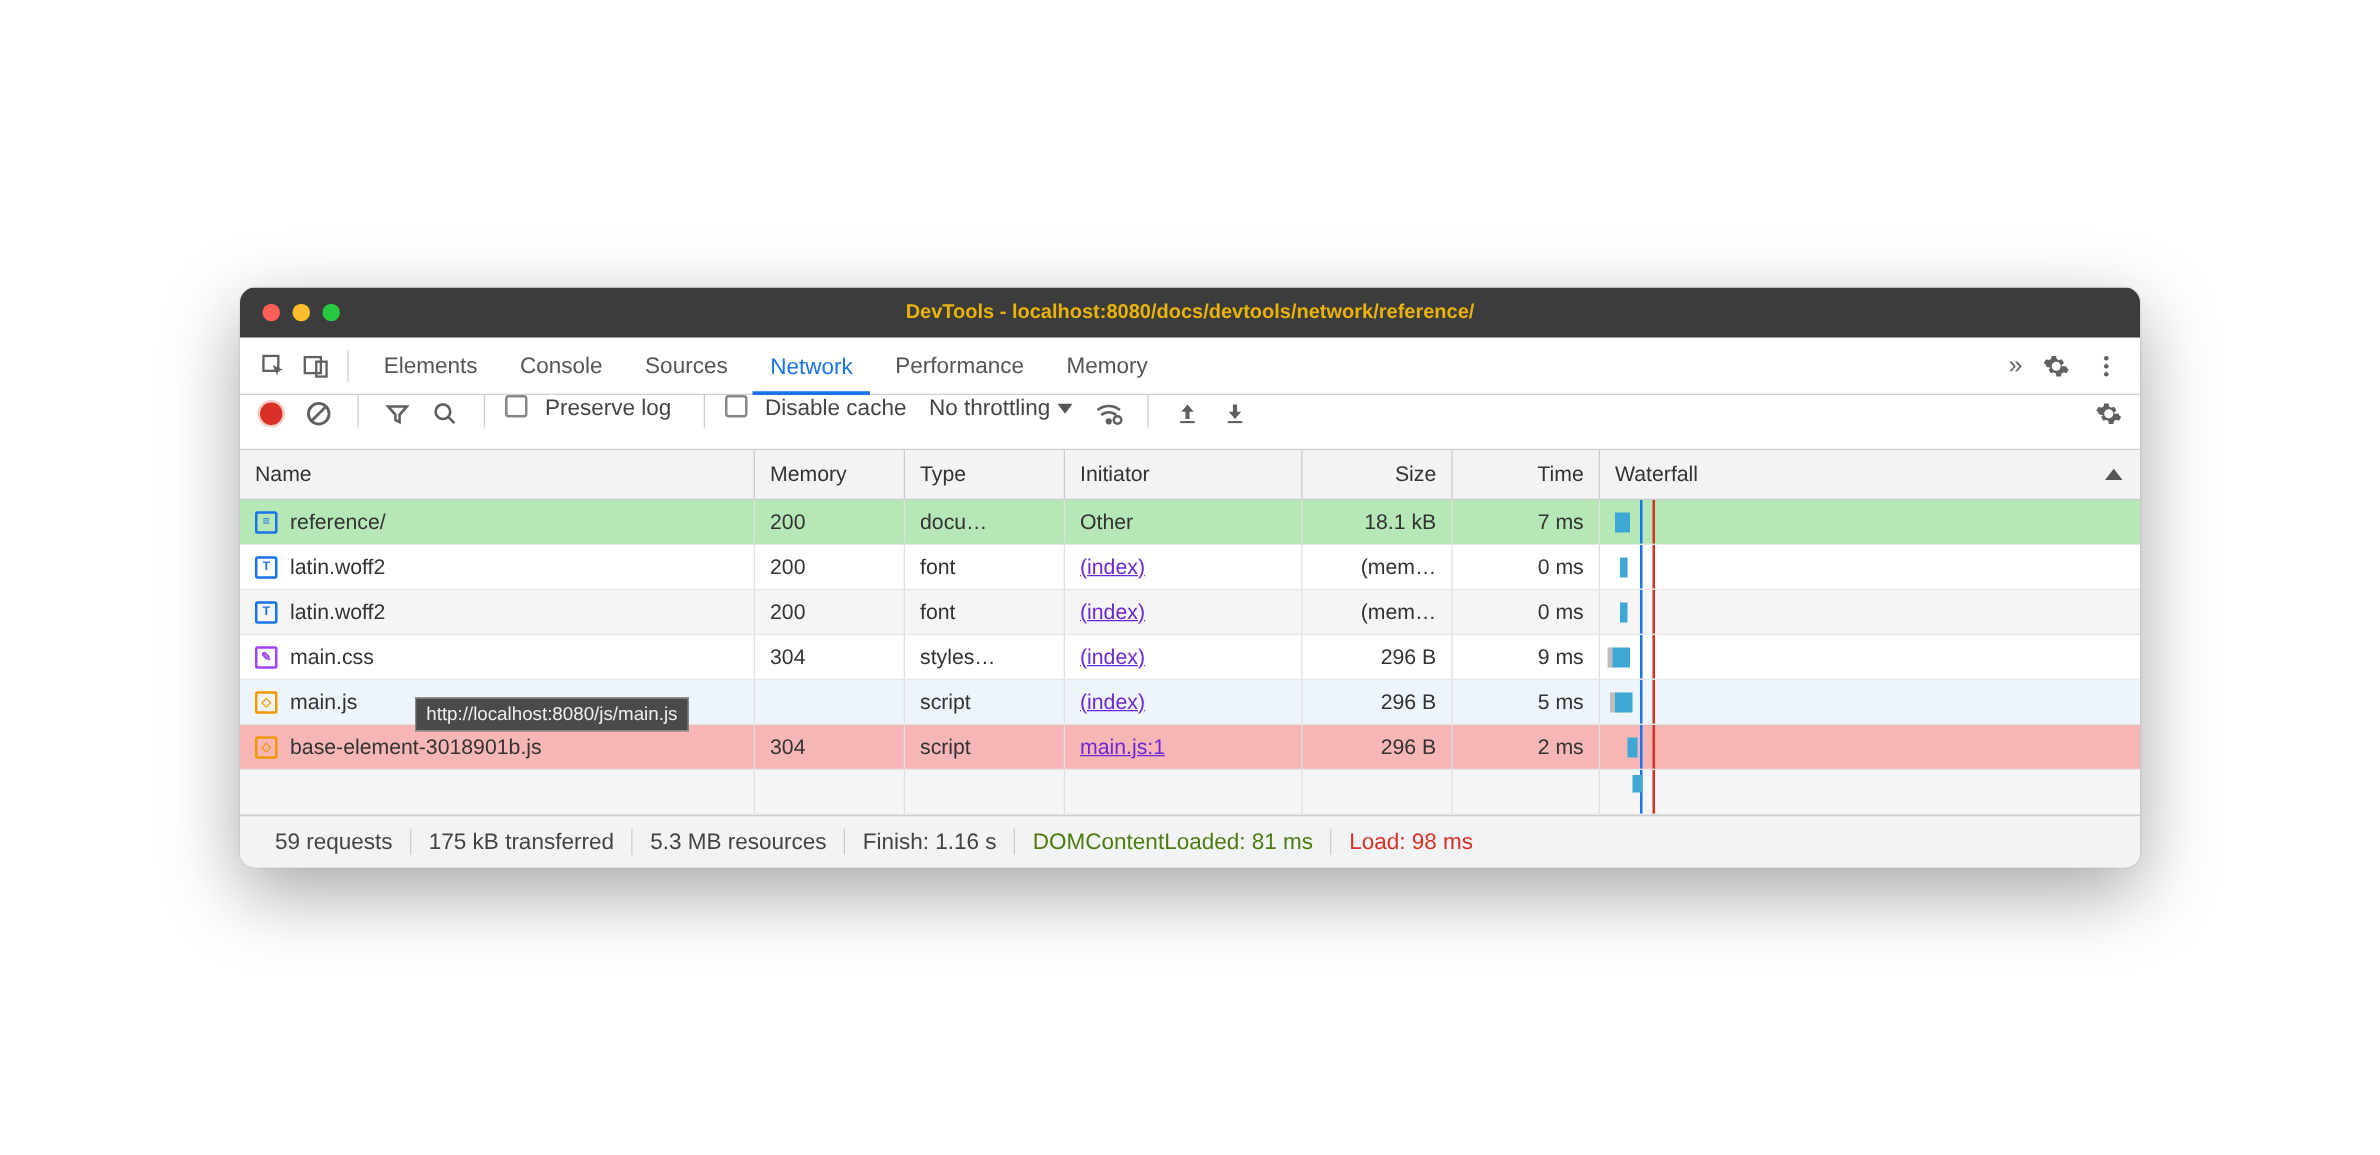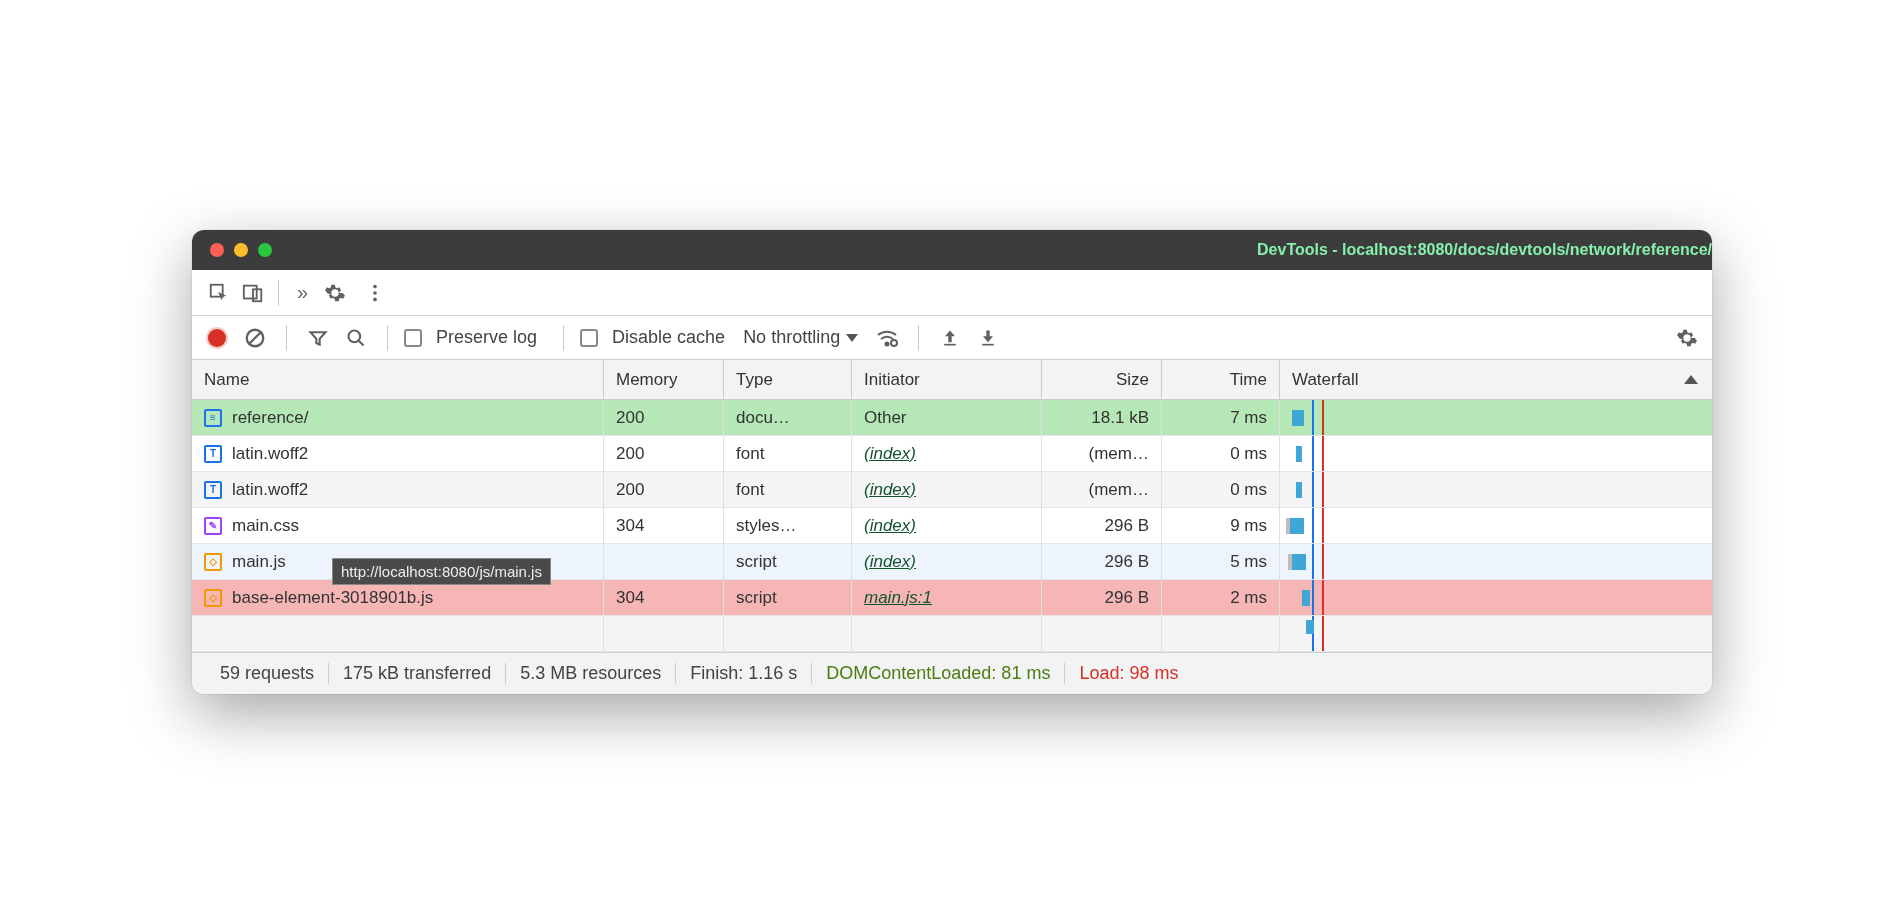--- a/index.html
+++ b/index.html
@@ -4,32 +4,32 @@
 <style>
 * { margin: 0; padding: 0; box-sizing: border-box; font-family: -apple-system, "Helvetica Neue", Arial, sans-serif; }
 body { background: #fff; display: flex; align-items: center; justify-content: center; height: 100vh; }
 .window { width: 1520px; border-radius: 12px; overflow: hidden; box-shadow: 0 20px 60px rgba(0,0,0,.35), 0 0 0 1px rgba(0,0,0,.05); background: #fff; }
 .titlebar { background: #3c3c3c; height: 40px; display: flex; align-items: center; position: relative; }
 .traffic { display: flex; gap: 10px; padding-left: 18px; }
 .dot { width: 14px; height: 14px; border-radius: 50%; }
 .dot.red { background: #ff5f57; }
 .dot.yellow { background: #febc2e; }
 .dot.green { background: #28c840; }
-.title { position: absolute; left: 0; right: 0; text-align: right; color: #86efac; font-size: 16px; font-weight: 600; pointer-events: none; }
+.title { position: absolute; left: 0; right: 0; text-align: center; color: #eab308; font-size: 16px; font-weight: 600; pointer-events: none; }
 
 .tabbar { display: flex; align-items: center; height: 46px; border-bottom: 1px solid #d0d0d0; padding: 0 10px; }
 .tabbar .iconbtn { width: 34px; height: 34px; display: flex; align-items: center; justify-content: center; color: #606060; cursor: pointer; }
 .divider-v { width: 1px; height: 26px; background: #ccc; margin: 0 8px; }
 .tabs { display: flex; gap: 6px; margin-left: 6px; flex: 1; align-items: center; }
 .tab { padding: 0 14px; height: 46px; display: flex; align-items: center; color: #555; font-size: 18px; cursor: pointer; }
 .tab.active { color: #1a73e8; border-bottom: 3px solid #1a73e8; margin-bottom: -1px; padding-top: 3px; }
 .morechev { color: #666; font-size: 20px; padding: 0 10px; }
 .rightbtns { display: flex; align-items: center; gap: 6px; }
 
-.toolbar { display: flex; align-items: center; height: 44px; border-bottom: 1px solid #d0d0d0; padding: 0 10px; gap: 8px; }
+.toolbar { display: flex; align-items: flex-start; height: 44px; border-bottom: 1px solid #d0d0d0; padding: 0 10px; gap: 8px; }
 .record { width: 18px; height: 18px; border-radius: 50%; background: #d93025; box-shadow: 0 0 0 2px rgba(217,48,37,.25); }
 .tb-icon { width: 30px; height: 30px; display: flex; align-items: center; justify-content: center; color: #606060; }
 .checkbox { width: 18px; height: 18px; border: 2px solid #888; border-radius: 3px; margin-right: 6px; }
 .tb-label { color: #444; font-size: 18px; margin-right: 10px; }
 .throttle { display: flex; align-items: center; gap: 6px; color: #444; font-size: 18px; }
 .tri-down { width: 0; height: 0; border-left: 6px solid transparent; border-right: 6px solid transparent; border-top: 8px solid #555; }
 .spacer { flex: 1; }
 
 .headers { display: flex; height: 40px; border-bottom: 1px solid #ccc; background: #f1f3f4; font-size: 17px; color: #333; }
 .col { display: flex; align-items: center; padding: 0 12px; border-right: 1px solid #ccc; overflow: hidden; }
@@ -42,21 +42,21 @@
 .col.waterfall { flex: 1; border-right: none; position: relative; }
 .sort-tri { position: absolute; right: 14px; width: 0; height: 0; border-left: 7px solid transparent; border-right: 7px solid transparent; border-bottom: 9px solid #555; }
 
 .rows { }
 .row { display: flex; height: 36px; font-size: 17px; color: #333; border-bottom: 1px solid #e6e6e6; position: relative; }
 .row .col { border-right: 1px solid #e0e0e0; }
 .row.even { background: #f5f5f5; }
 .row.green { background: #b6e7b6; }
 .row.blue { background: #eef4fb; }
 .row.red { background: #f6b6b6; }
-.initiator-link { text-decoration: underline; color: #14532d; font-style: italic; }
+.initiator-link { text-decoration: underline; color: #6d28d9; }
 .fileicon { width: 18px; height: 18px; margin-right: 10px; display: inline-flex; align-items: center; justify-content: center; border: 2px solid; border-radius: 2px; font-size: 10px; font-weight: 700; }
 .fileicon.doc { border-color: #1a73e8; color: #1a73e8; }
 .fileicon.font { border-color: #1a73e8; color: #1a73e8; }
 .fileicon.css { border-color: #a142f4; color: #a142f4; }
 .fileicon.script { border-color: #f29900; color: #f29900; }
 .waterfall-cell { flex: 1; position: relative; border-right: none !important; }
 .wf-redline { position: absolute; top: 0; bottom: 0; width: 2px; background: #d93025; left: 42px; }
 .wf-blueline { position: absolute; top: 0; bottom: 0; width: 2px; background: #1a73e8; left: 32px; }
 .wf-bar { position: absolute; top: 10px; height: 16px; background: #3fa7d6; }
 .wf-bar.grey { background: #bdbdbd; }
@@ -91,20 +91,28 @@
           <path d="M11 11 L20 15 L16 16 L15 20 Z" fill="#606060" stroke="none"></path>
         </svg>
     </div>
     <div class="iconbtn">
       <svg width="22" height="22" viewBox="0 0 24 24" fill="none" stroke="#606060" stroke-width="2">
           <rect x="2" y="4" width="14" height="14"></rect>
           <rect x="12" y="8" width="9" height="13"></rect>
         </svg>
     </div>
     <div class="divider-v"></div>
+    <div class="tabs" id="tabs">
+        <div class="tab">Elements</div>
+        <div class="tab">Console</div>
+        <div class="tab">Sources</div>
+        <div class="tab active">Network</div>
+        <div class="tab">Performance</div>
+        <div class="tab">Memory</div>
+      </div>
     <div class="morechev">»</div>
     <div class="rightbtns">
       <div class="iconbtn">
         <svg width="22" height="22" viewBox="0 0 24 24" fill="#606060">
             <path d="M12 8a4 4 0 100 8 4 4 0 000-8zm9 4a7 7 0 01-.1 1.2l2 1.6-2 3.4-2.4-1a7 7 0 01-2 1.2l-.4 2.6h-4l-.4-2.6a7 7 0 01-2-1.2l-2.4 1-2-3.4 2-1.6A7 7 0 013 12a7 7 0 01.1-1.2l-2-1.6 2-3.4 2.4 1a7 7 0 012-1.2L7.9 3h4l.4 2.6a7 7 0 012 1.2l2.4-1 2 3.4-2 1.6c.1.4.1.8.3 1.2z"></path>
           </svg>
       </div>
       <div class="iconbtn">
         <svg width="22" height="22" viewBox="0 0 24 24" fill="#606060">
             <circle cx="12" cy="5" r="2"></circle>

